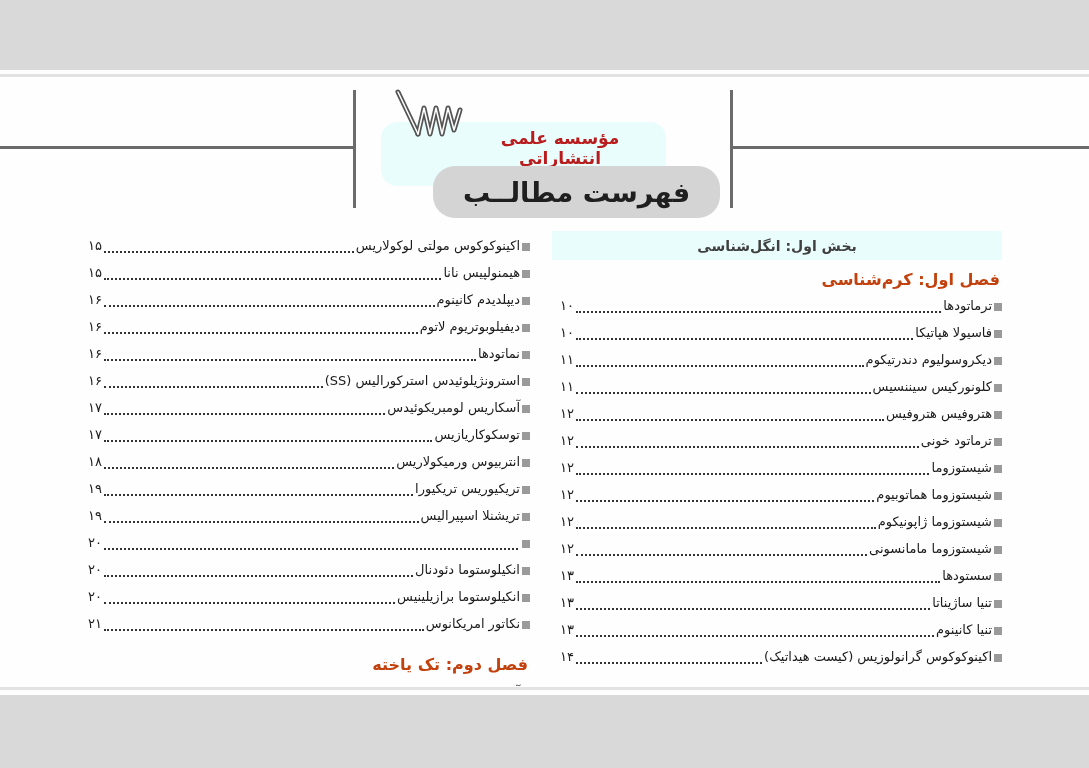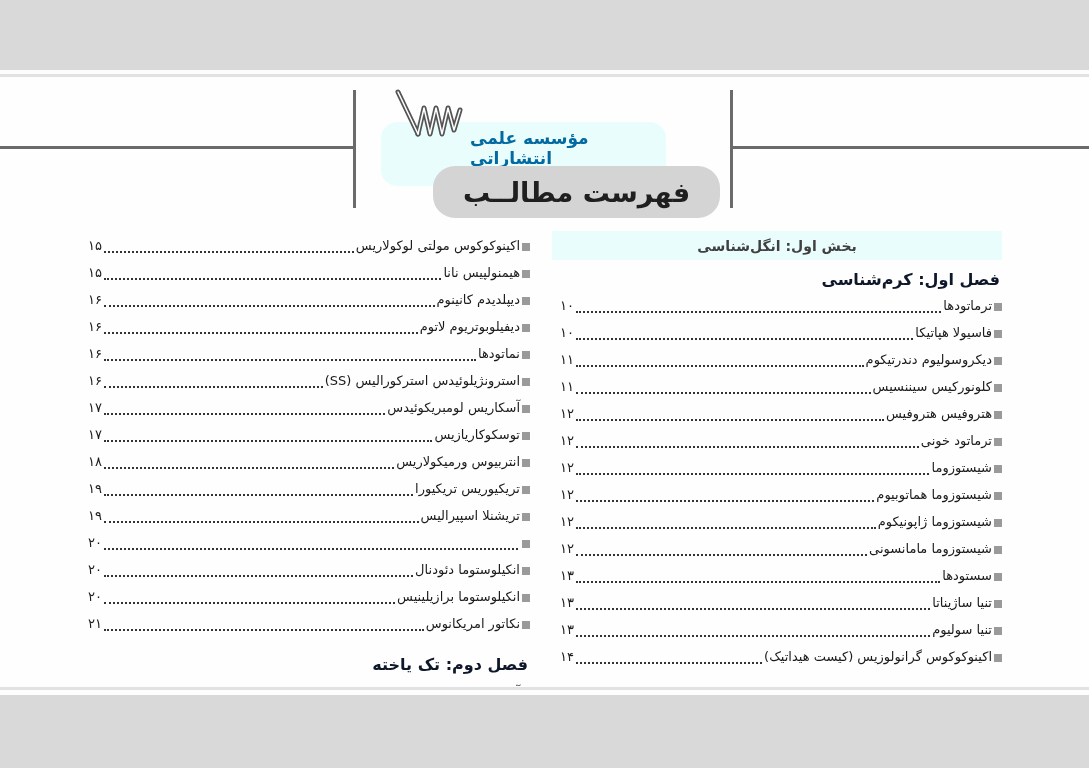--- a/index.html
+++ b/index.html
@@ -23,22 +23,22 @@
   
   .rule-h { position: absolute; height: 3px; background: #6b6b6b; }
   .rule-v { position: absolute; width: 3px; background: #6b6b6b; }
 
   .brand-box {
     position: absolute; left: 381px; top: 122px; width: 285px; height: 64px;
     background: #eafdfd; border-radius: 16px;
   }
   .brand-text {
     position: absolute; left: 470px; top: 128px; width: 180px;
-    text-align: left; direction: rtl;
-    font-family: "DejaVu Sans", sans-serif; font-weight: bold; font-size: 17px; color: #0369a1;
+    text-align: center; direction: rtl;
+    font-family: "DejaVu Sans", sans-serif; font-weight: bold; font-size: 17px; color: #b91c1c;
   }
   .logo {
     position: absolute; left: 390px; top: 86px; width: 80px; height: 60px;
   }
   .title-pill {
     position: absolute; left: 433px; top: 166px; width: 287px; height: 52px;
     background: #d4d4d4; border-radius: 22px;
     display: flex; align-items: center; justify-content: center;
     direction: rtl;
     font-family: "DejaVu Sans", sans-serif; font-weight: bold; font-size: 27px; color: #1f1f1f;
@@ -49,21 +49,21 @@
   .col { position: absolute; direction: rtl; }
   .col-right { left: 552px; top: 231px; width: 450px; }
   .col-left { left: 80px; top: 233px; width: 450px; }
 
   .part-band {
     height: 29px; background: #eafdfd;
     display: flex; align-items: center; justify-content: center;
     font-weight: bold; font-size: 14px; color: #404040;
   }
   .chapter {
-    font-weight: bold; font-size: 16px; color: #0f172a;
+    font-weight: bold; font-size: 16px; color: #c2410c;
     height: 27px; line-height: 27px; padding-right: 2px;
   }
   .entry {
     display: flex; align-items: baseline; height: 27px; line-height: 25px;
     font-size: 13px; color: #1a1a1a; white-space: nowrap;
   }
   .bullet {
     display: inline-block; width: 8px; height: 8px; background: #9a9a9a;
     margin-left: 2px; flex: 0 0 auto; align-self: center;
   }
@@ -173,21 +173,21 @@
         <span class="page-num">۱۳</span>
       </div>
       <div class="entry">
         <span class="bullet"></span>
         <span class="entry-title">تنیا ساژیناتا</span>
         <span class="leader"></span>
         <span class="page-num">۱۳</span>
       </div>
       <div class="entry">
         <span class="bullet"></span>
-        <span class="entry-title">تنیا سولیوم</span>
+        <span class="entry-title">تنیا کانینوم</span>
         <span class="leader"></span>
         <span class="page-num">۱۳</span>
       </div>
       <div class="entry">
         <span class="bullet"></span>
         <span class="entry-title">اکینوکوکوس گرانولوزیس (کیست هیداتیک)</span>
         <span class="leader"></span>
         <span class="page-num">۱۴</span>
       </div>
     </div>

